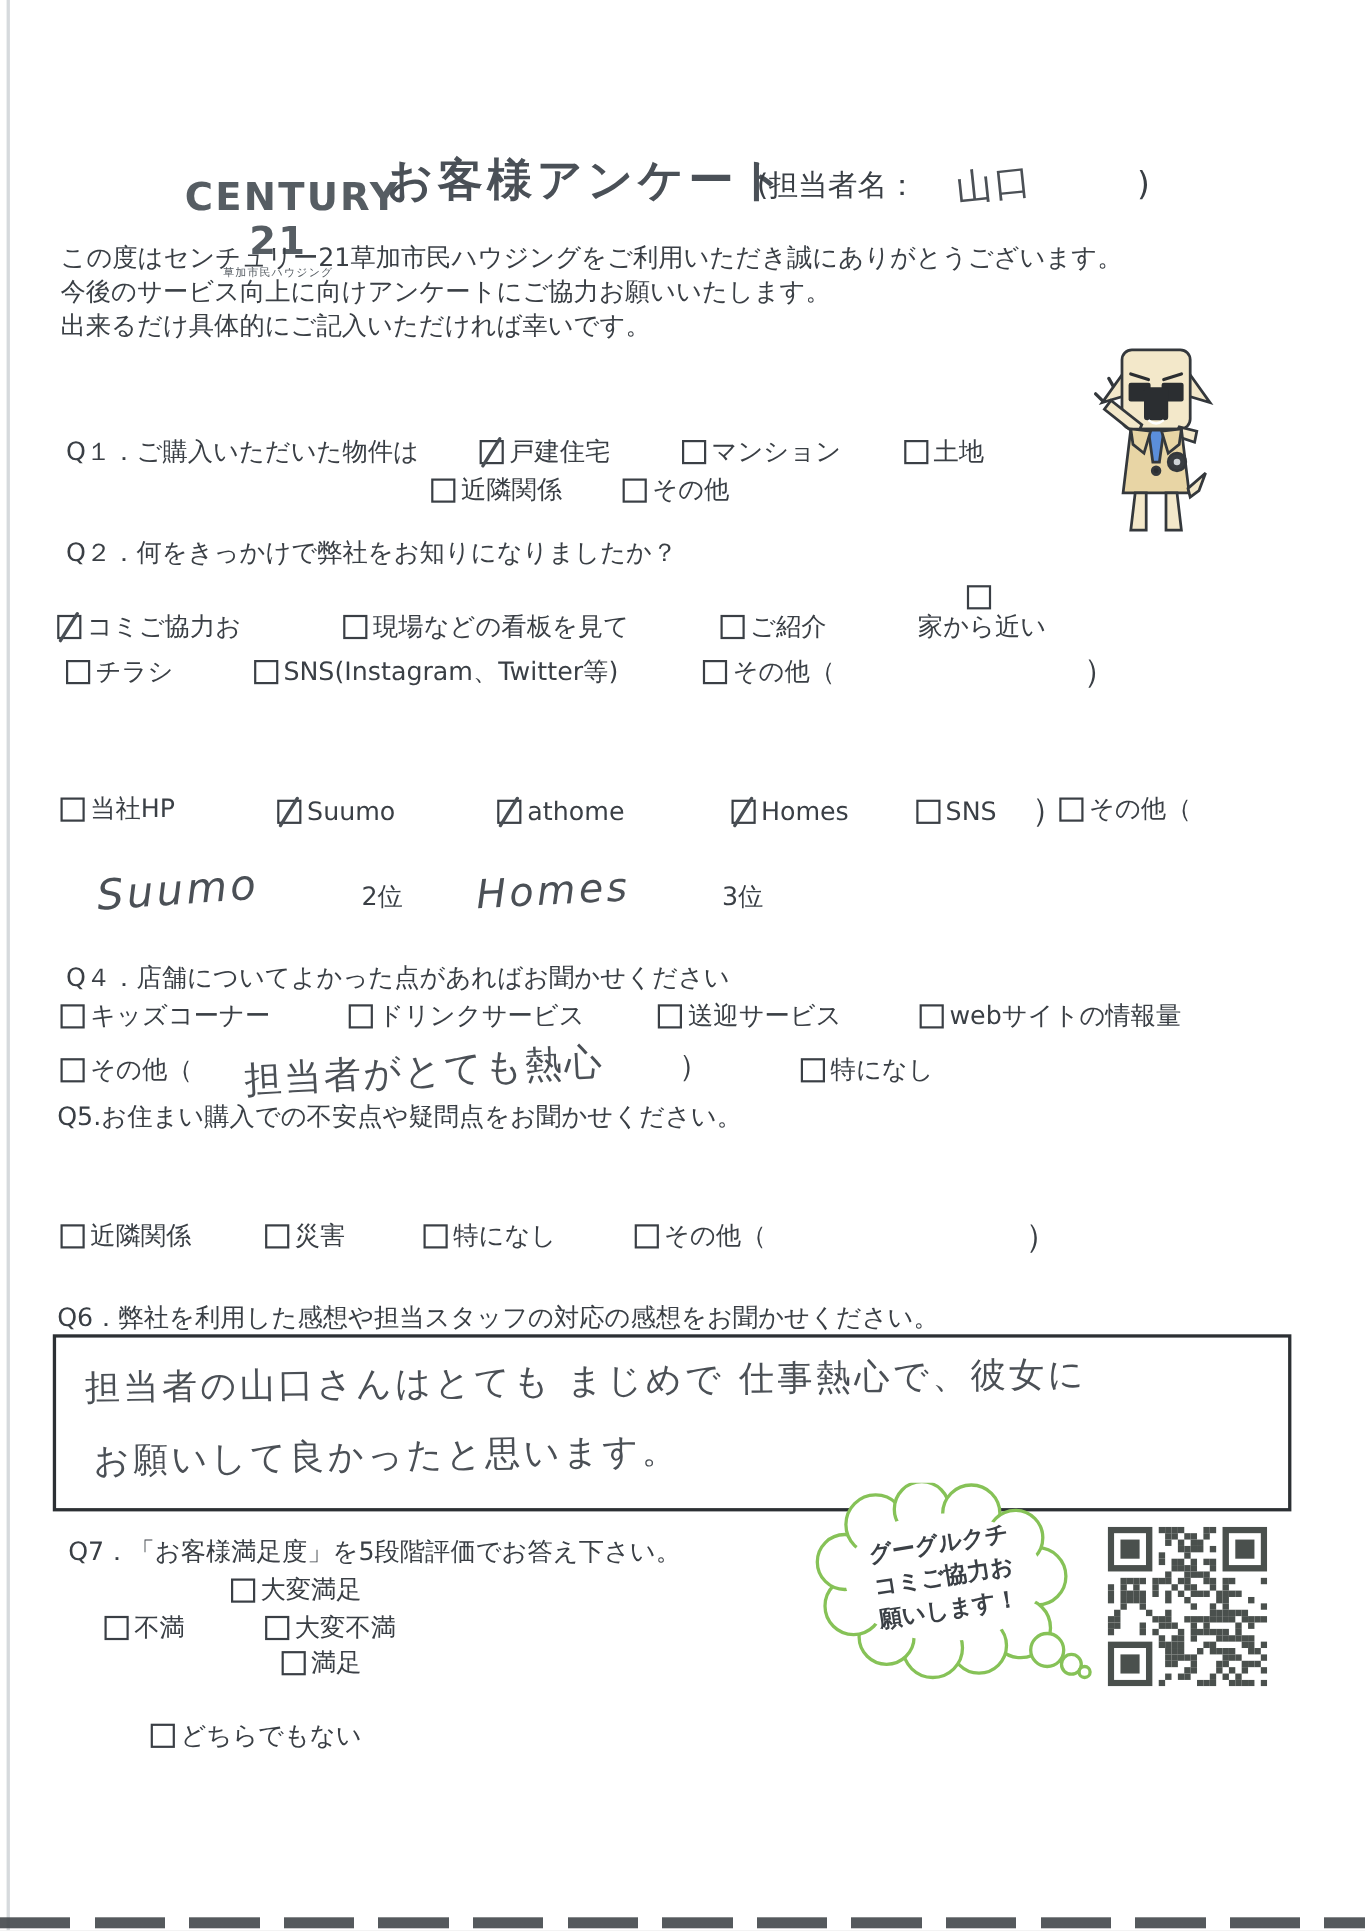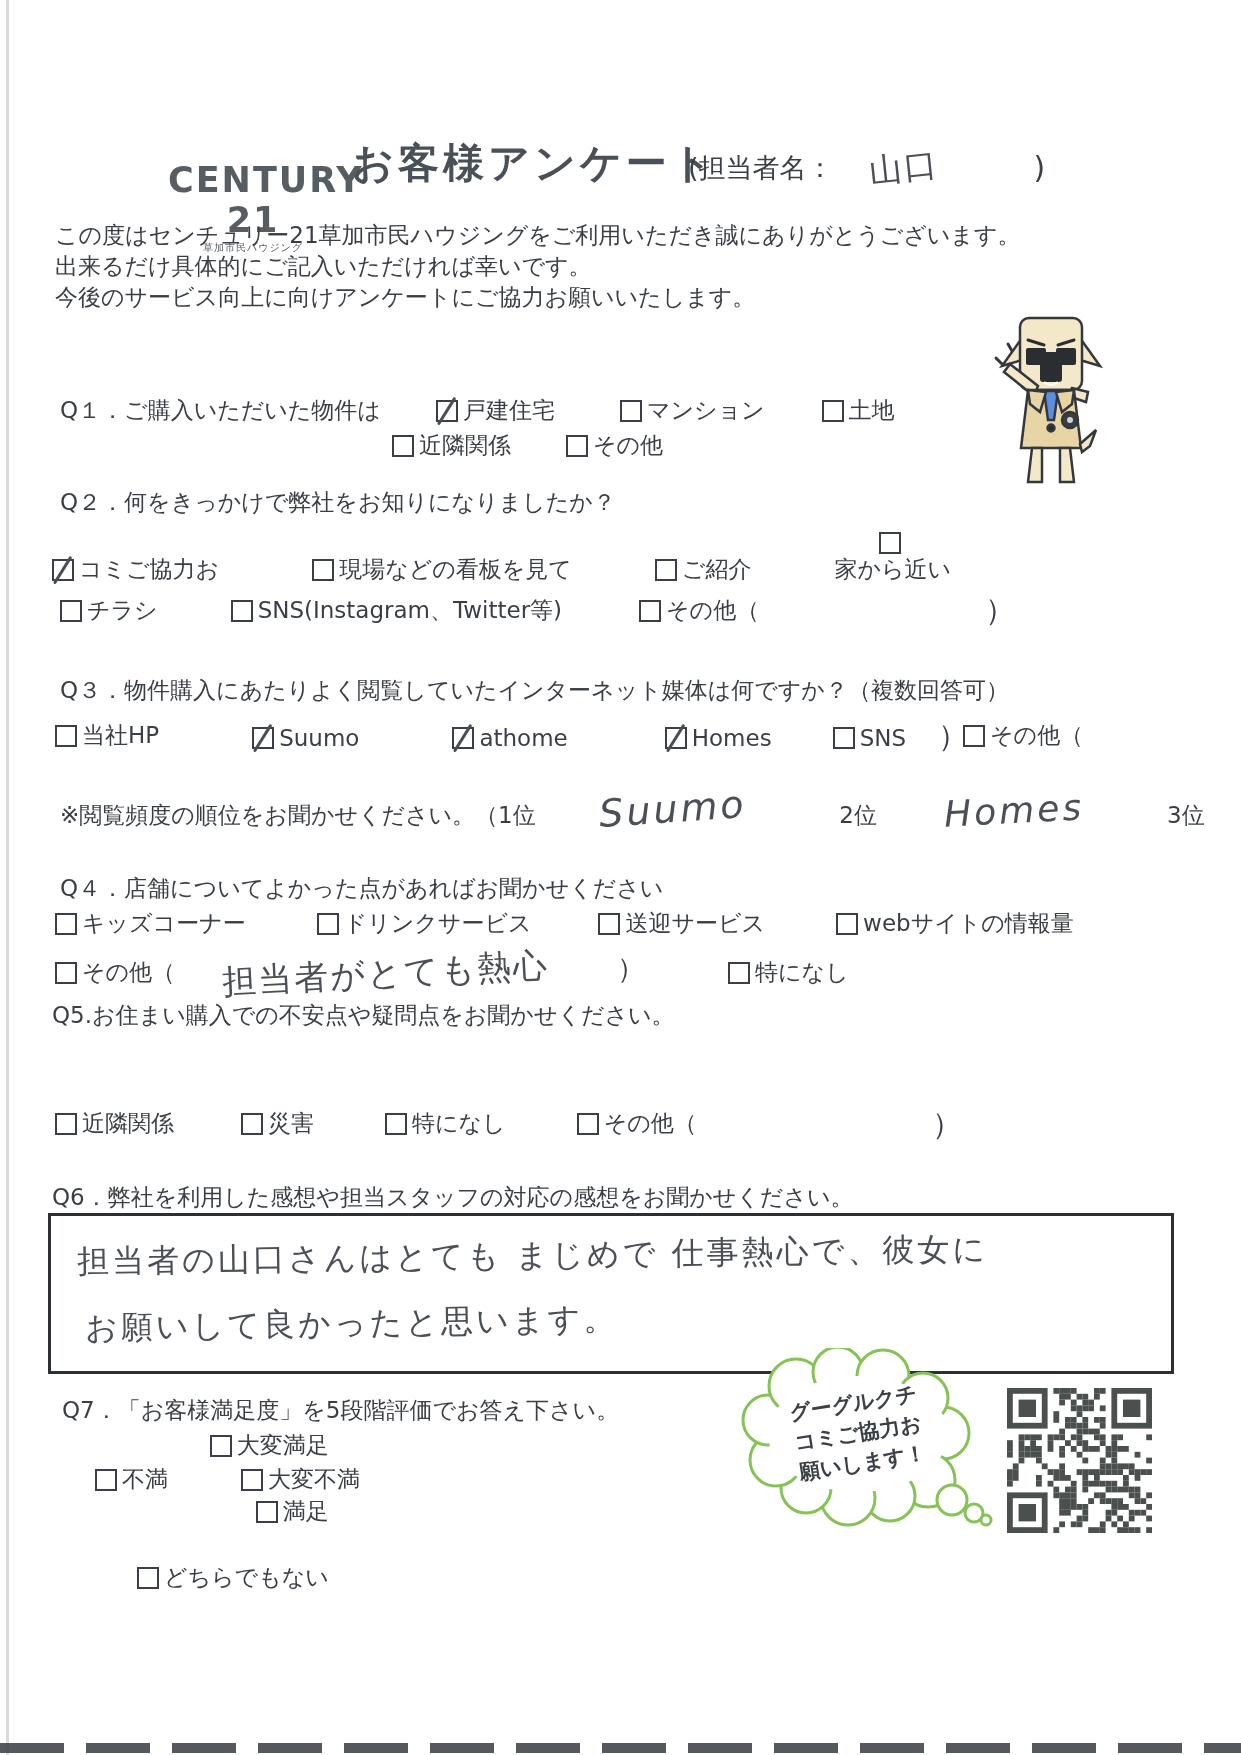--- a/index.html
+++ b/index.html
@@ -45,22 +45,22 @@
   </div>
   <div class="title">お客様アンケート</div>
   <div class="staff">
     <span>(担当者名：</span>
     <span class="hw" style="font-size:33px;margin-left:35px;transform:rotate(-6deg);margin-top:-4px;">山口</span>
     <span style="margin-left:95px;font-size:30px;">)</span>
   </div>
 
   <div class="intro">
     <div>この度はセンチュリー21草加市民ハウジングをご利用いただき誠にありがとうございます。</div>
+    <div>今後のサービス向上に向けアンケートにご協力お願いいたします。</div>
     <div>出来るだけ具体的にご記入いただければ幸いです。</div>
-    <div>今後のサービス向上に向けアンケートにご協力お願いいたします。</div>
   </div>
 
   <div class="abs" style="left:988px;top:296px;">
     <svg width="125" height="195" viewBox="0 0 125 195">
       <g stroke="#34383c" stroke-width="3" stroke-linecap="round">
         <line x1="8" y1="62" x2="14" y2="68"></line>
         <line x1="20" y1="48" x2="24" y2="55"></line>
         <line x1="34" y1="40" x2="36" y2="48"></line>
       </g>
       <g stroke="#34383c" stroke-width="2.5" fill="#f3e8ca">
@@ -151,21 +151,20 @@
       <span class="cb"></span>
       <span>SNS(Instagram、Twitter等)</span>
     </span>
     <span class="opt" style="margin-left:42px;">
       <span class="cb"></span>
       <span>その他（</span>
     </span>
   </div>
   <div class="paren" style="left:985px;top:590px;">）</div>
 
-  <div class="qlabel" style="left:60px;top:675px;">Q３．物件購入にあたりよく閲覧していたインターネット媒体は何ですか？（複数回答可）</div>
   <div class="row" style="left:55px;top:720px;">
     <span class="opt">
       <span class="cb"></span>
       <span>当社HP</span>
     </span>
     <span class="opt" style="margin-left:58px;">
       <span class="cb checked"></span>
       <span>Suumo</span>
     </span>
     <span class="opt" style="margin-left:58px;">
@@ -180,21 +179,20 @@
       <span class="cb"></span>
       <span>SNS</span>
     </span>
     <span class="opt" style="margin-left:22px;">
       <span class="cb"></span>
       <span>その他（</span>
     </span>
   </div>
   <div class="paren" style="left:938px;top:716px;">）</div>
   <div class="row" style="left:60px;top:787px;">
-    <span>※閲覧頻度の順位をお聞かせください。（1位</span>
     <span class="hw hw-latin" style="font-size:38px;margin-left:28px;transform:rotate(-4deg);">Suumo</span>
     <span style="margin-left:58px;">2位</span>
     <span class="hw hw-latin" style="font-size:36px;margin-left:32px;transform:rotate(-3deg);">Homes</span>
     <span style="margin-left:48px;">3位</span>
   </div>
 
   <div class="qlabel" style="left:60px;top:873px;">Q４．店舗についてよかった点があればお聞かせください</div>
   <div class="row" style="left:55px;top:908px;">
     <span class="opt">
       <span class="cb"></span>

